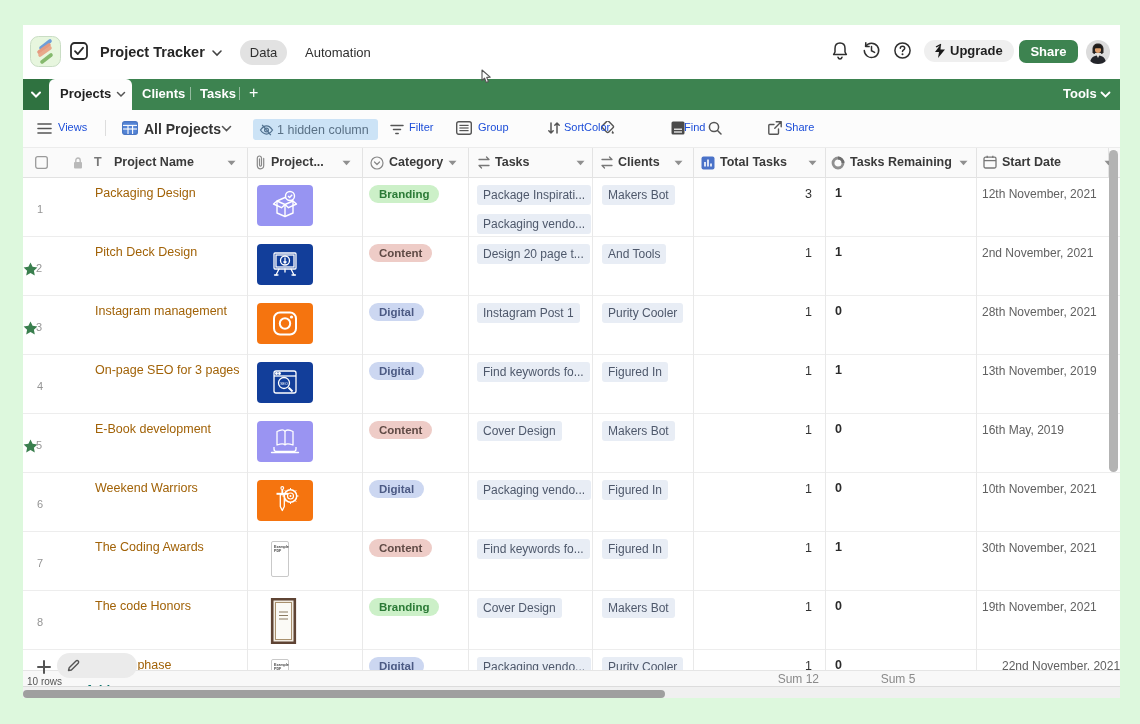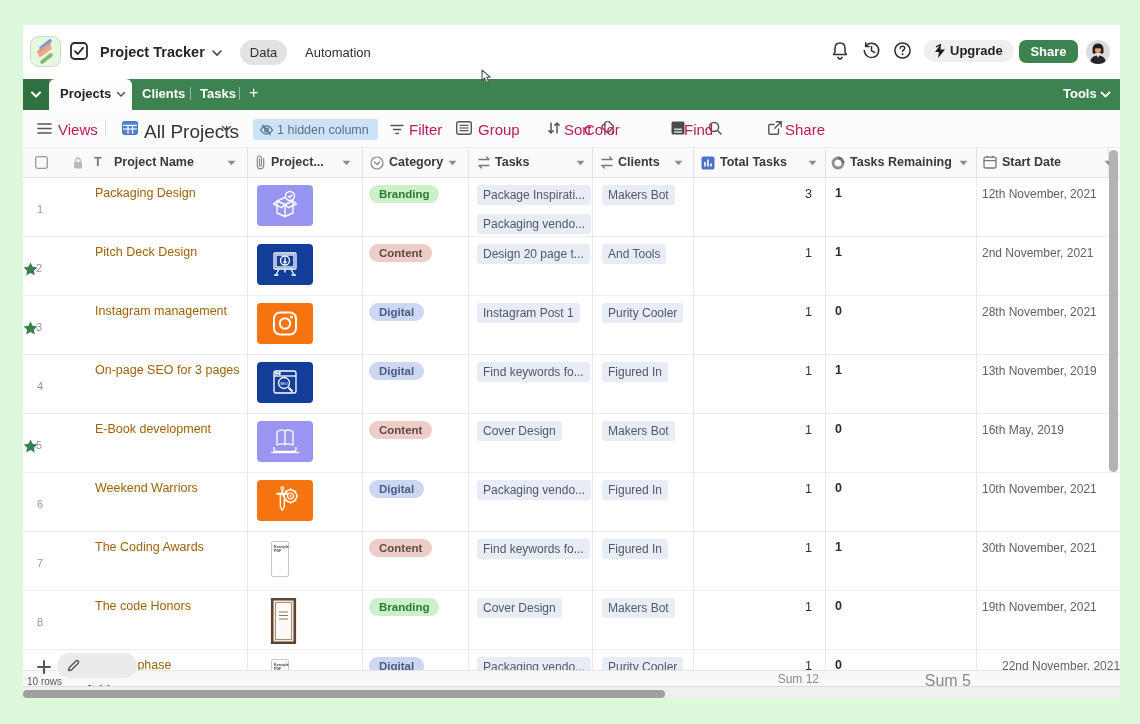--- a/index.html
+++ b/index.html
@@ -8,21 +8,21 @@
 .abs{position:absolute}
 .vline{position:absolute;width:1px;background:#e9e9e9}
 .pill{position:absolute;height:18px;border-radius:9px;font-size:11.5px;font-weight:bold;display:flex;align-items:center;justify-content:center;padding:0 10px}
 .chip{position:absolute;height:20px;border-radius:3px;background:#e8edf5;color:#4e586b;font-size:12px;display:flex;align-items:center;padding:0 6px;white-space:nowrap}
 .num{position:absolute;font-size:11px;color:#949494}
 .name{position:absolute;font-size:12.5px;color:#a16207;white-space:nowrap}
 .date{position:absolute;font-size:12px;color:#616161;white-space:nowrap}
 .hicon{position:absolute;top:8px}
 .htext{position:absolute;top:7px;font-size:12.5px;font-weight:bold;color:#3a3a3a;white-space:nowrap}
 .harr{position:absolute;top:12px}
-.tbtxt{position:absolute;font-size:15px;color:#be185d;white-space:nowrap}
+.tbtxt{position:absolute;font-size:11px;color:#1d4ed8;white-space:nowrap}
 </style></head><body>
 <div class="card">
 
 <div class="abs" style="left:0;top:0;width:1097px;height:54px;background:#fff"></div>
 
 <svg class="abs" style="left:7px;top:11px" width="31" height="31" viewBox="0 0 31 31">
  <rect x="0.5" y="0.5" width="30" height="30" rx="8" fill="#e7f6de" stroke="#c9ddc4"></rect>
  <g stroke-linecap="round">
   <line x1="11" y1="12" x2="20" y2="5" stroke="#6f9fd8" stroke-width="3.6"></line>
   <line x1="9" y1="16" x2="19" y2="9" stroke="#e59b80" stroke-width="3.6"></line>
@@ -116,21 +116,21 @@
 <div class="abs" style="left:82px;top:95px;width:1px;height:16px;background:#ddd"></div>
 <svg class="abs" style="left:99px;top:96px" width="16" height="14" viewBox="0 0 16 14">
  <rect x="0.7" y="0.7" width="14.6" height="12.6" rx="2" fill="#5585d6" stroke="#4a77c4" stroke-width="1.4"></rect>
  <g stroke="#fff" stroke-width="1.1">
         <line x1="1" y1="4.4" x2="15" y2="4.4"></line>
         <line x1="1" y1="8" x2="15" y2="8"></line>
         <line x1="6" y1="4.4" x2="6" y2="13"></line>
         <line x1="10.6" y1="4.4" x2="10.6" y2="13"></line>
       </g>
 </svg>
-<div class="abs" style="left:121px;top:96px;font-size:19px;font-weight:normal;color:#333;white-space:nowrap">All Projects</div>
+<div class="abs" style="left:121px;top:96px;font-size:14px;font-weight:bold;color:#333;white-space:nowrap">All Projects</div>
 <svg class="abs" style="left:198px;top:100px" width="11" height="8" viewBox="0 0 11 8">
       <path d="M1.5 1.5 L5.5 5.5 L9.5 1.5" fill="none" stroke="#555" stroke-width="1.6" stroke-linecap="round"></path>
     </svg>
 
 <div class="abs" style="left:230px;top:94px;width:125px;height:21px;background:#cce3f6;border-radius:3px"></div>
 <svg class="abs" style="left:236px;top:98px" width="15" height="14" viewBox="0 0 15 14">
  <path d="M1.5 7 C3.4 4.2 5.3 2.9 7.5 2.9 C9.7 2.9 11.6 4.2 13.5 7 C11.6 9.8 9.7 11.1 7.5 11.1 C5.3 11.1 3.4 9.8 1.5 7 Z" fill="none" stroke="#50718f" stroke-width="1.25"></path>
  <circle cx="7.5" cy="7" r="1.9" fill="none" stroke="#50718f" stroke-width="1.2"></circle>
  <line x1="3.2" y1="1.8" x2="11.8" y2="12.2" stroke="#50718f" stroke-width="1.25"></line>
 </svg>
@@ -532,21 +532,21 @@
 <div class="chip" style="left:454px;top:7px">Packaging vendo...</div>
 <div class="chip" style="left:579px;top:7px">Purity Cooler</div>
 <div class="abs" style="left:670px;top:9px;width:119px;text-align:right;font-size:12.5px;color:#333">1</div>
 <div class="abs" style="left:812px;top:8px;font-size:12.5px;font-weight:bold;color:#2b2b2b">0</div>
 <div class="date" style="left:979px;top:9px">22nd November, 2021</div>
 </div>
 </div>
 
 <div class="abs" style="left:0;top:645px;width:1097px;height:16px;background:#f8f8f8;border-top:1px solid #e5e5e5"></div>
 <div class="abs" style="left:670px;top:647px;width:126px;text-align:right;font-size:12px;color:#8a8a8a">Sum 12</div>
-<div class="abs" style="left:802px;top:647px;width:146px;text-align:right;font-size:16px;color:#8a8a8a">Sum 5</div>
+<div class="abs" style="left:802px;top:647px;width:146px;text-align:center;font-size:12px;color:#8a8a8a">Sum 5</div>
 
 <svg class="abs" style="left:14px;top:635px" width="14" height="14" viewBox="0 0 14 14">
       <g stroke="#555" stroke-width="2" stroke-linecap="round">
         <line x1="7" y1="1" x2="7" y2="13"></line>
         <line x1="1" y1="7" x2="13" y2="7"></line>
       </g>
     </svg>
 <div class="abs" style="left:34px;top:628px;width:80px;height:25px;background:#ebebeb;border-radius:13px"></div>
 <svg class="abs" style="left:44px;top:634px" width="13" height="13" viewBox="0 0 13 13">
       <path d="M1.5 11.5 L2.2 8.8 L9 2 C9.6 1.4 10.6 1.4 11.2 2 C11.8 2.6 11.8 3.6 11.2 4.2 L4.4 11 L1.5 11.5 Z" fill="none" stroke="#555" stroke-width="1.4" stroke-linejoin="round"></path>

